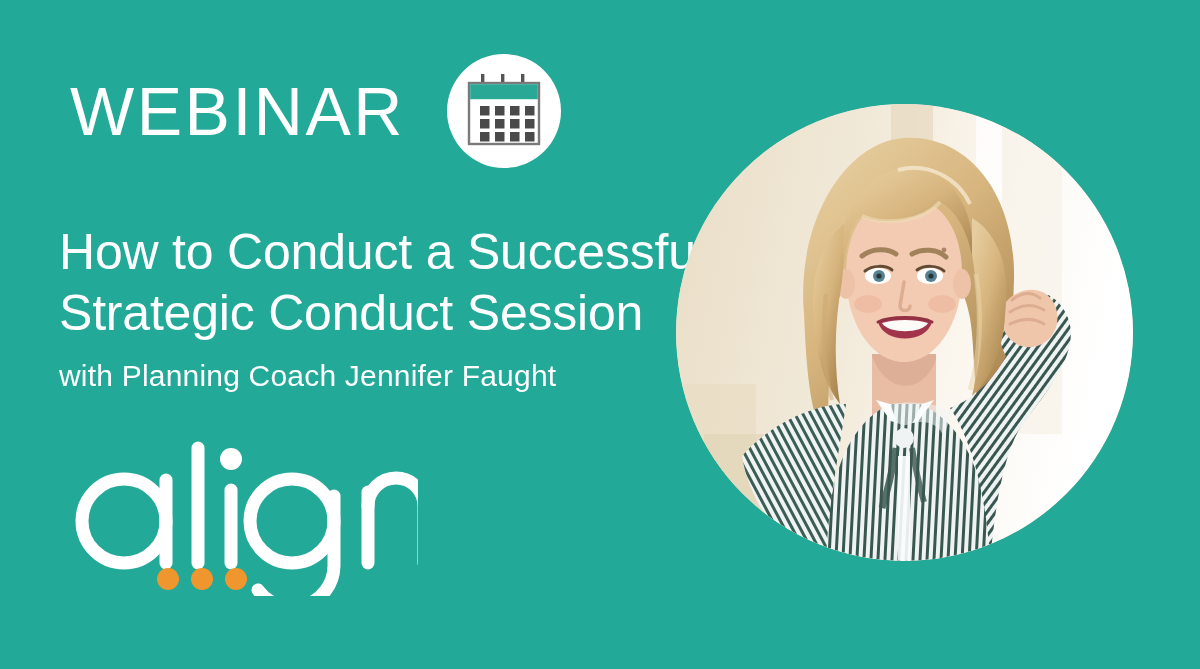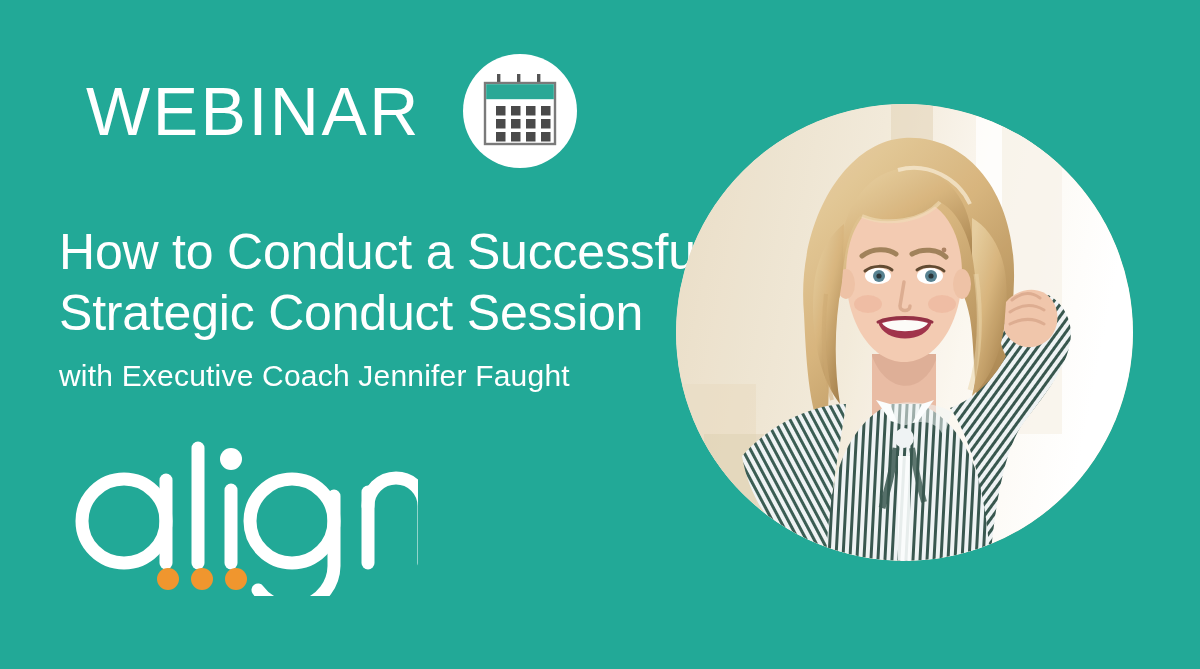--- a/index.html
+++ b/index.html
@@ -18,21 +18,20 @@
   }
 
   
   .webinar-row {
     position: absolute;
     left: 70px;
     top: 56px;
     height: 110px;
     display: flex;
     align-items: center;
-    margin-left: 16px;
   }
   .webinar-word {
     color: #ffffff;
     font-size: 68px;
     line-height: 1;
     font-weight: 300;
     letter-spacing: 2.5px;
     white-space: nowrap;
   }
   .cal-badge {
@@ -136,21 +135,21 @@
         <rect x="59" y="58" width="9.5" height="9.5" fill="#4A4A4A"></rect>
       </svg>
     </div>
   </div>
 
   <div class="headline">
     <span class="ln">How to Conduct a Successful</span>
     <span class="ln">Strategic Conduct Session</span>
   </div>
 
-  <div class="subtitle">with Executive Coach Jennifer Faught</div>
+  <div class="subtitle">with Planning Coach Jennifer Faught</div>
 
   <div class="logo">
     <svg width="350" height="160" viewBox="0 0 350 160">
       <g fill="none" stroke="#FFFFFF" stroke-width="13" stroke-linecap="round">
 
         <circle cx="56" cy="85" r="42"></circle>
         <line x1="98" y1="44" x2="98" y2="127"></line>
 
         <line x1="130" y1="12" x2="130" y2="127"></line>
 

